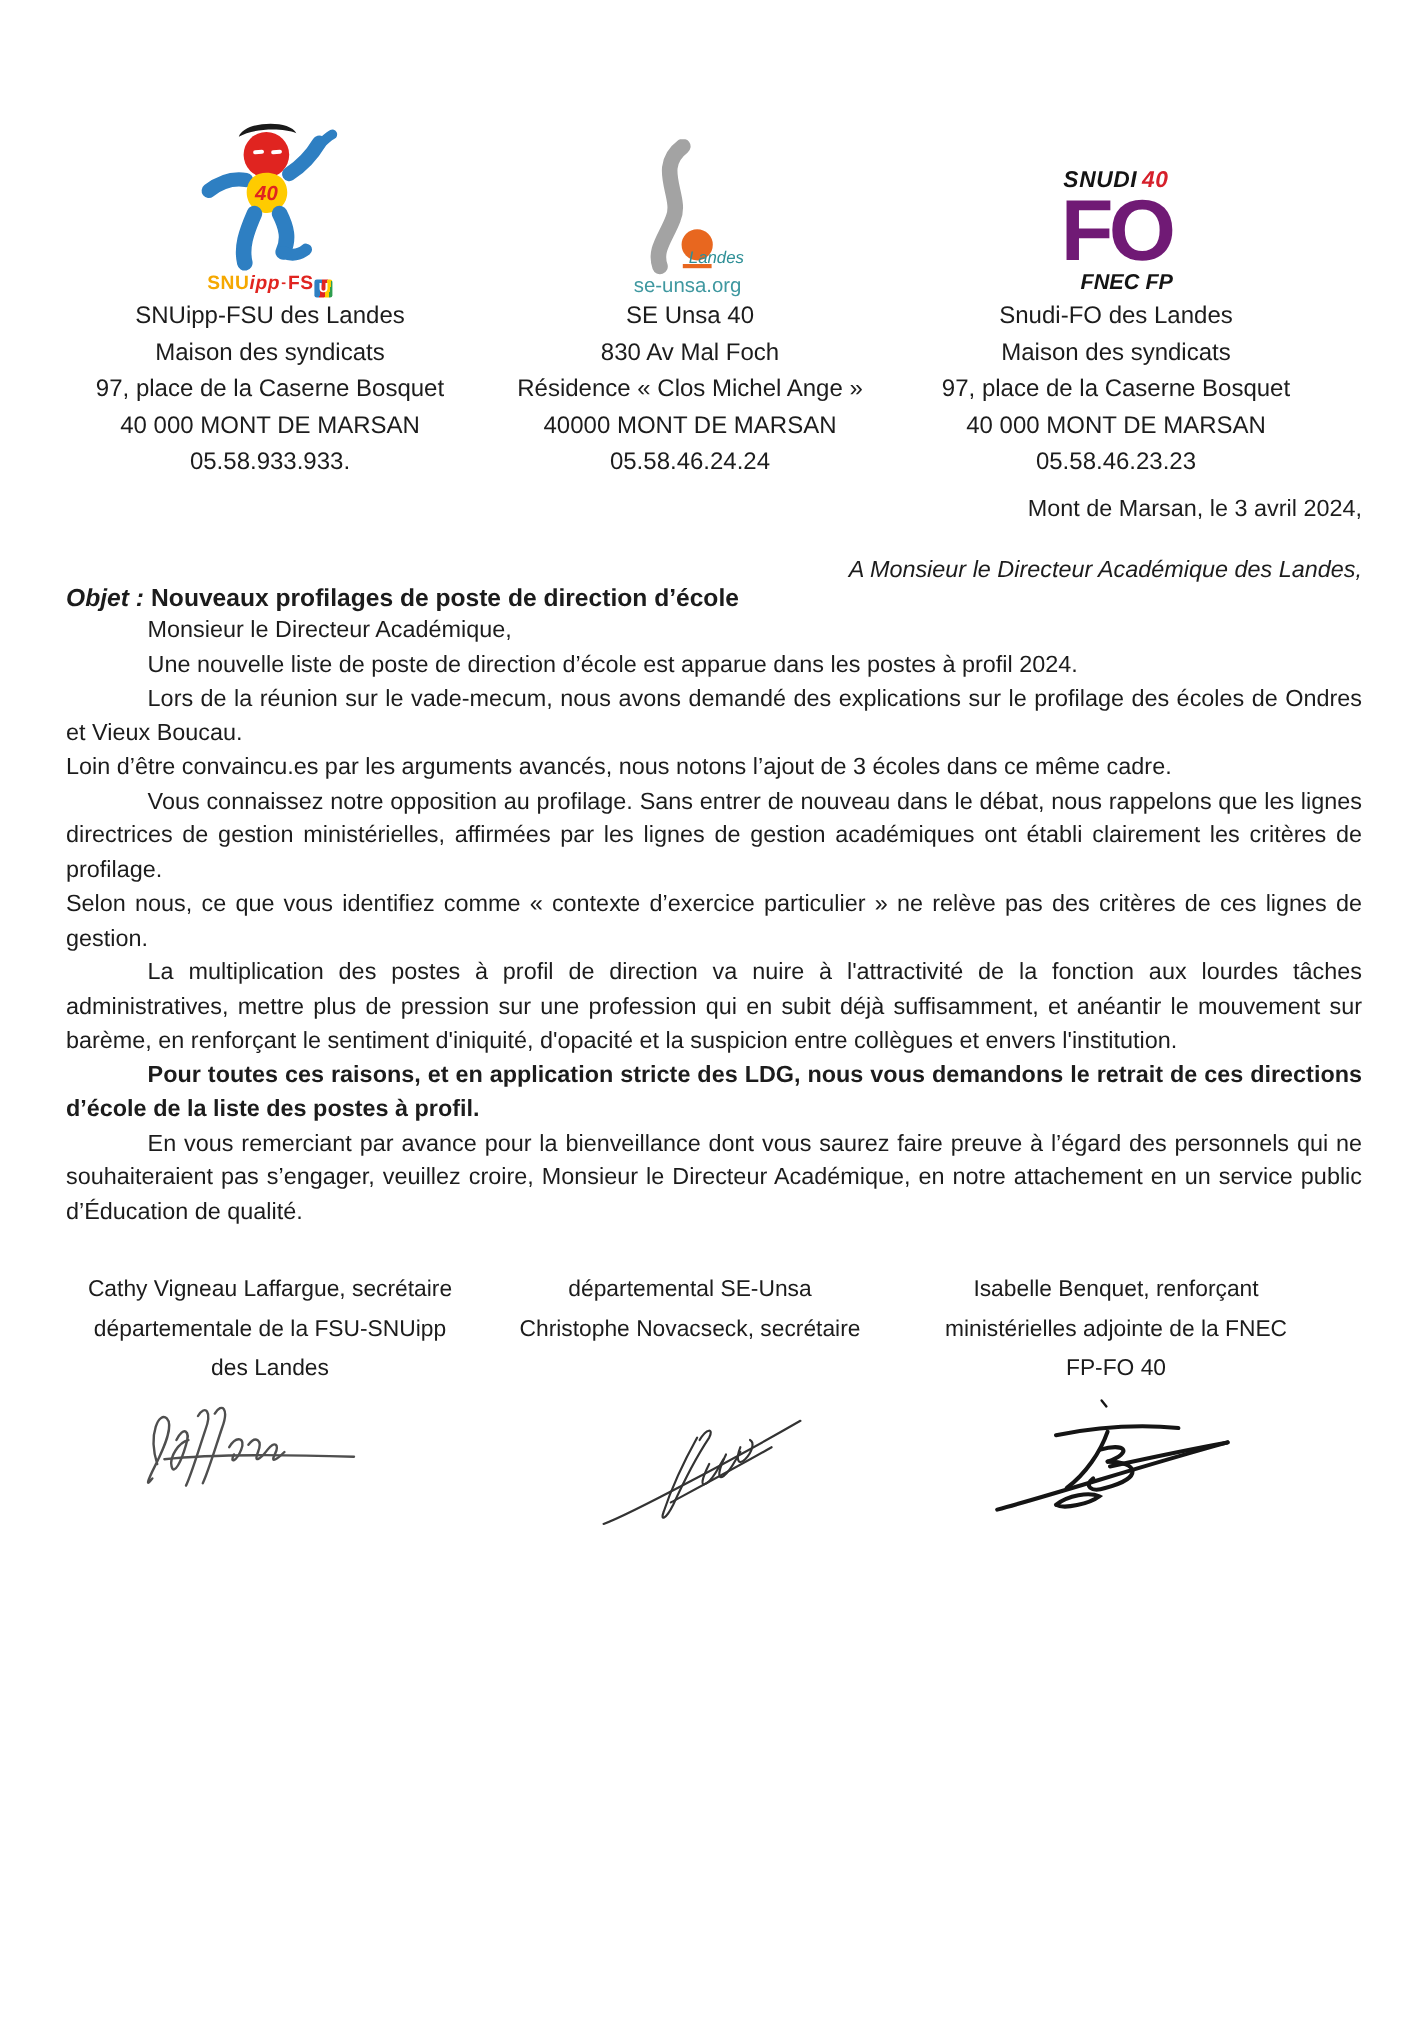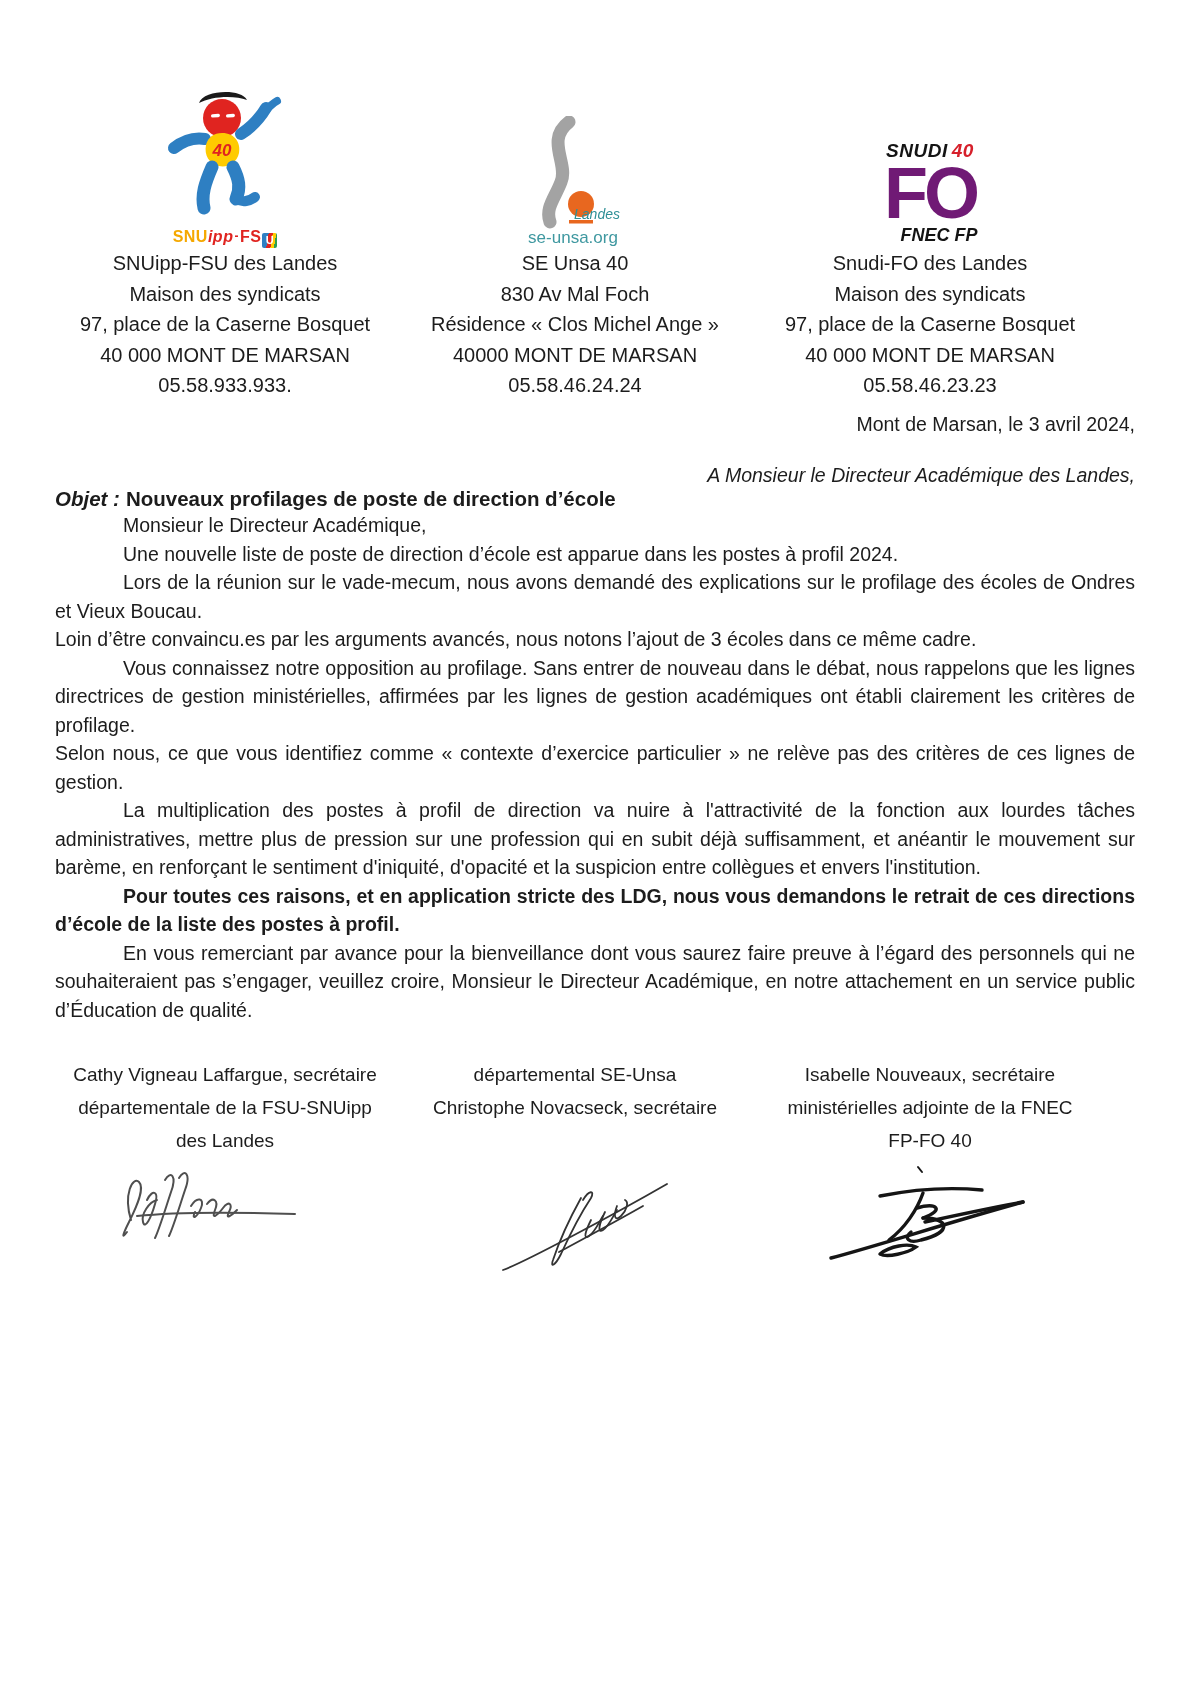--- a/index.html
+++ b/index.html
@@ -16,21 +16,21 @@
   
   .header-row{position:relative;height:305px;}
   .hcol{position:absolute;top:0;text-align:center;}
   .hcol-1{left:0;width:340px;}
   .hcol-2{left:350px;width:340px;}
   .hcol-3{left:700px;width:350px;}
   .logo-box{height:152px;display:flex;align-items:flex-end;justify-content:center;}
   .addr-line{font-size:20px;line-height:30.5px;white-space:nowrap;}
   
   .snuipp-wrap{display:flex;flex-direction:column;align-items:center;}
-  .snuipp-text{font-size:16px;font-weight:bold;line-height:16px;margin-top:13px;letter-spacing:.5px;}
+  .snuipp-text{font-size:16px;font-weight:bold;line-height:16px;margin-top:1px;letter-spacing:.5px;}
   .snu{color:#f5a800;}
   .ipp{color:#e02420;font-style:italic;text-transform:lowercase;}
   .sep{color:#e02420;font-size:12px;vertical-align:2px;padding:0 1px;}
   .fs{color:#e02420;}
   .ublock{display:inline-block;width:15px;height:15px;vertical-align:-2px;margin-left:1px;
     background:linear-gradient(100deg,#2e7fc2 0 38%,#e02420 38% 62%,#ffcb00 62% 82%,#2e9e4f 82%);
     color:#fff;font-size:11px;font-weight:bold;line-height:15px;text-align:center;border-radius:2px;}
   
   .fo-logo{text-align:center;line-height:1;padding-bottom:4px;}
   .fo-top{font-size:19px;font-weight:800;font-style:italic;color:#141414;letter-spacing:.5px;white-space:nowrap;}
@@ -154,21 +154,21 @@
     <div class="signer signer-1">
       <div>Cathy Vigneau Laffargue, secrétaire</div>
       <div>départementale de la FSU-SNUipp</div>
       <div>des Landes</div>
     </div>
     <div class="signer signer-2">
       <div>départemental SE-Unsa</div>
       <div>Christophe Novacseck, secrétaire</div>
     </div>
     <div class="signer signer-3">
-      <div>Isabelle Nouveaux, secrétaire</div>
+      <div>Isabelle Benquet, renforçant</div>
       <div>ministérielles adjointe de la FNEC</div>
       <div>FP-FO 40</div>
     </div>
   </div>
 
   <div class="sig-row">
     <svg class="sig sig-1" width="190" height="72" viewBox="0 0 190 72">
       <g stroke="#4f4f4f" stroke-width="2" fill="none" stroke-linecap="round">
         <path d="M18,48 C10,22 20,4 26,10 C32,16 24,34 16,50 C10,62 8,68 14,60"></path>
         <path d="M34,28 C40,16 46,20 42,32 C38,46 32,58 30,50 C28,42 36,30 44,28"></path>

